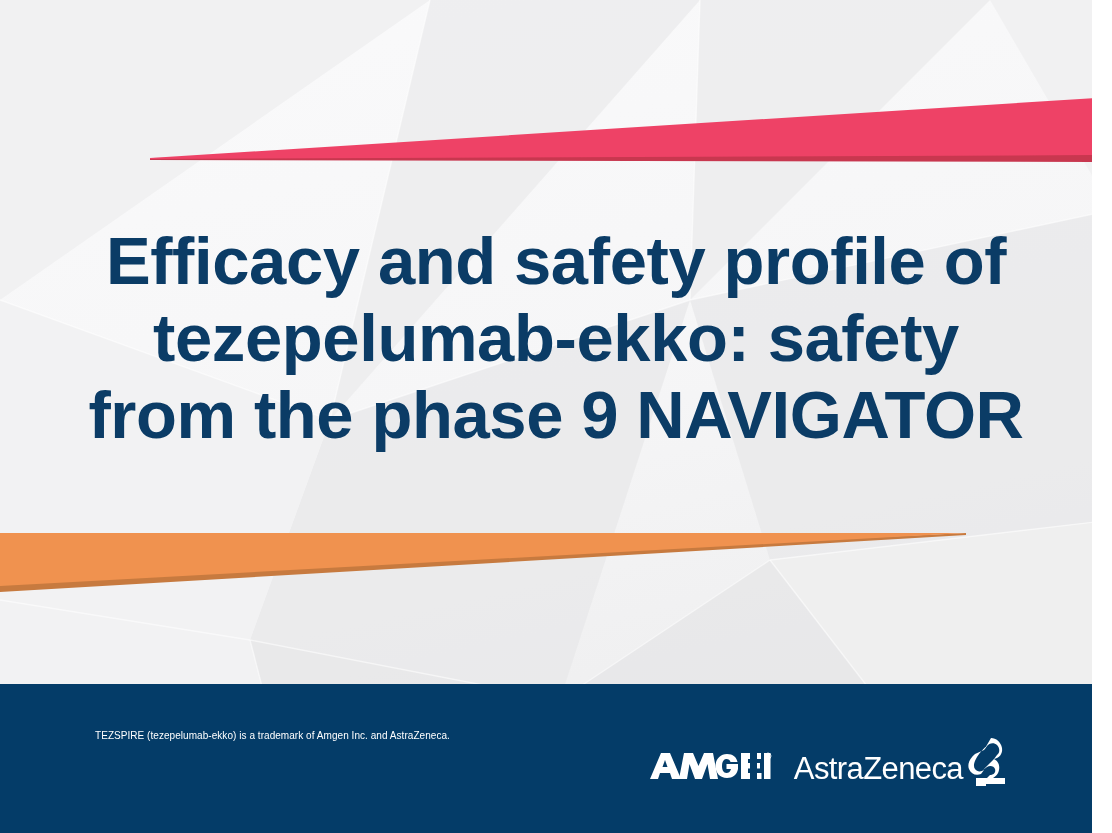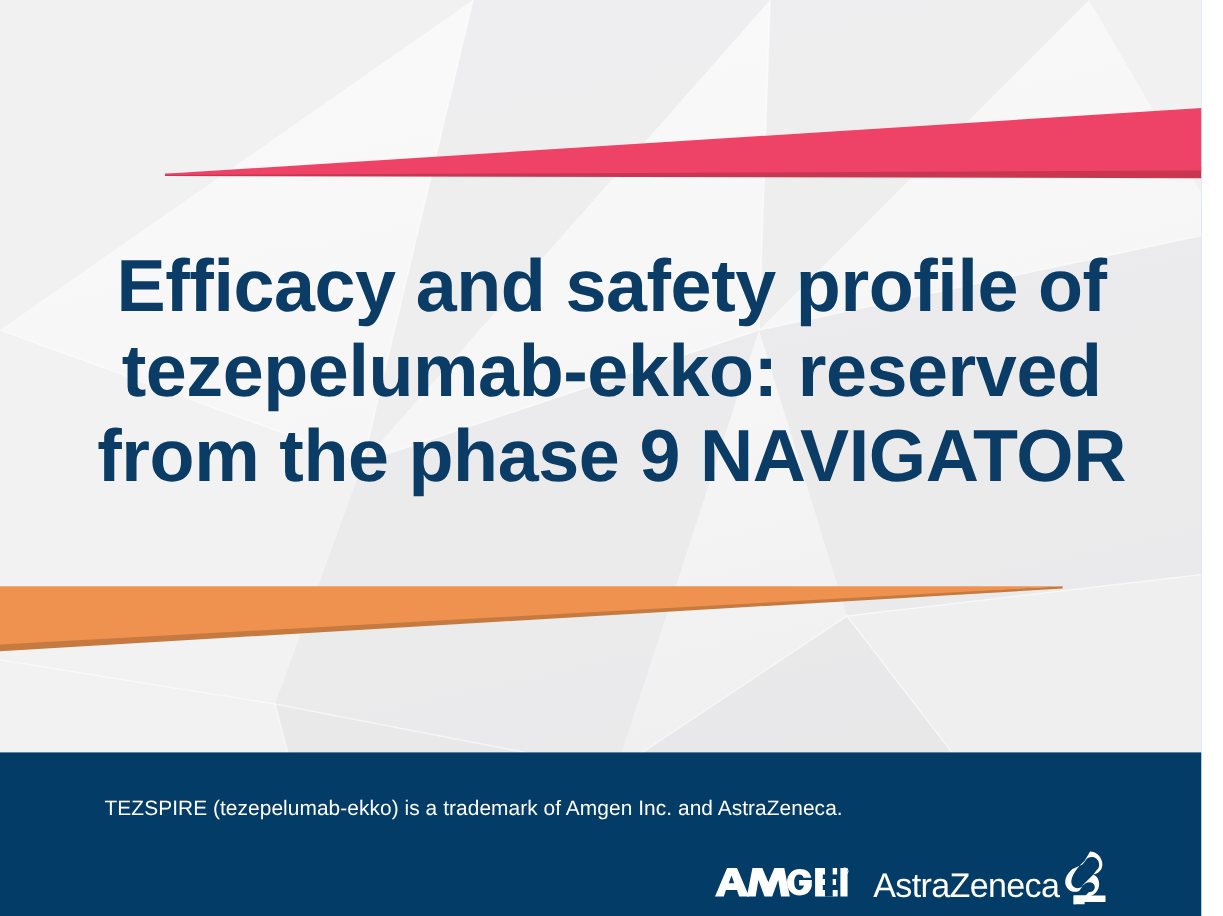--- a/index.html
+++ b/index.html
@@ -76,38 +76,37 @@
     height: 149px;
     background: #043c68;
     z-index: 4;
   }
   .footer-text {
     position: absolute;
     left: 95px;
     top: 725px;
     z-index: 5;
     color: #ffffff;
-    font-size: 19px;
+    font-size: 10px;
     line-height: 21px;
     letter-spacing: 0.05px;
   }
   .footer-text div {
     white-space: nowrap;
   }
 
   
   .logos {
     position: absolute;
     right: 85px;
     top: 748px;
     z-index: 5;
     display: flex;
     align-items: center;
     gap: 22px;
-    margin-top: 36px;
   }
   .amgen-logo {
     display: block;
   }
   .az-logo {
     display: flex;
     align-items: center;
     gap: 0px;
   }
   .az-wordmark {
@@ -182,21 +181,21 @@
     <polygon points="150,158 1112,97 1112,155 150,159" fill="#ee4266"></polygon>
   </svg>
 
   <svg class="orange-wedge" viewBox="0 0 1112 120" preserveAspectRatio="none" aria-hidden="true">
     <polygon points="0,78 966,33 966,35 0,92" fill="#c77a3f"></polygon>
     <polygon points="0,33 966,33 0,86" fill="#f0924f"></polygon>
   </svg>
 
   <div class="title-block">
     <div class="title-line">Efficacy and safety profile of</div>
-    <div class="title-line">tezepelumab-ekko: reserved</div>
+    <div class="title-line">tezepelumab-ekko: safety</div>
     <div class="title-line">from the phase 9 NAVIGATOR</div>
   </div>
 
   <div class="footer"></div>
 
   <div class="footer-text">
     <div>TEZSPIRE (tezepelumab-ekko) is a trademark of Amgen Inc. and AstraZeneca.</div>
   </div>
 
   <div class="logos">

